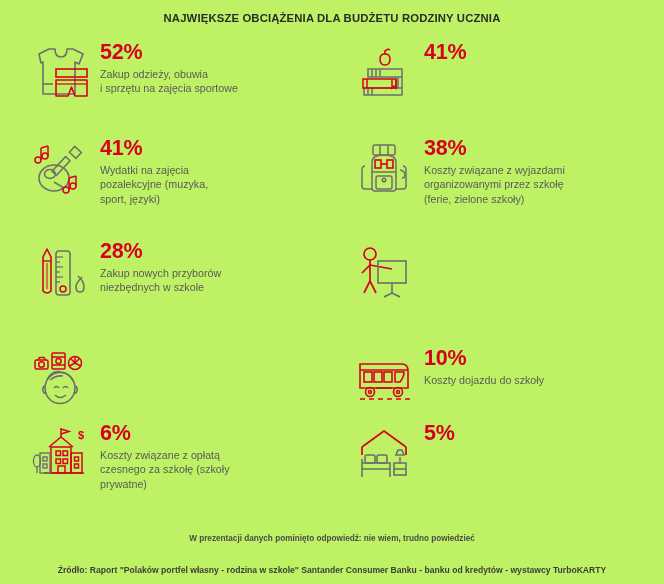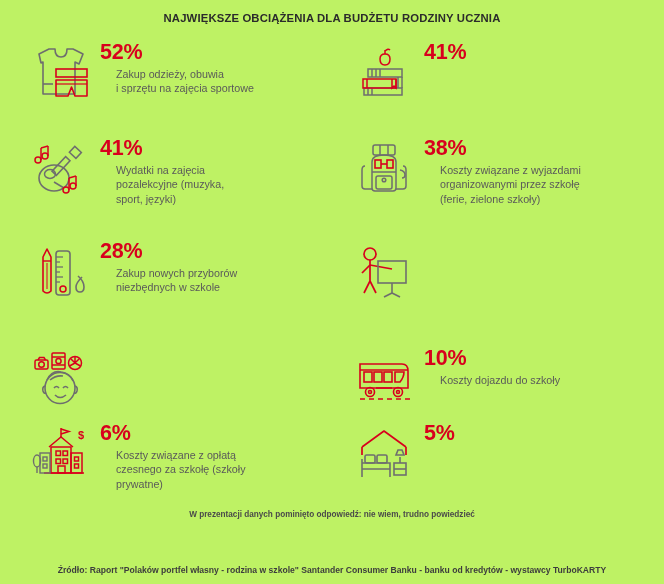--- a/index.html
+++ b/index.html
@@ -55,26 +55,25 @@
     font-size: 21.5px;
     line-height: 25px;
     letter-spacing: -0.2px;
   }
   .desc {
     color: #5a5a5a;
     font-size: 10.7px;
     line-height: 14.4px;
     margin-top: 2px;
     white-space: pre-line;
-    margin-left: 16px;
   }
   .footnote {
     position: absolute;
     left: 0;
-    top: 510px;
+    top: 534px;
     width: 664px;
     text-align: center;
     font-size: 8.2px;
     color: #4a4a4a;
     font-weight: bold;
   }
   .source {
     position: absolute;
     left: 0;
     top: 565px;

